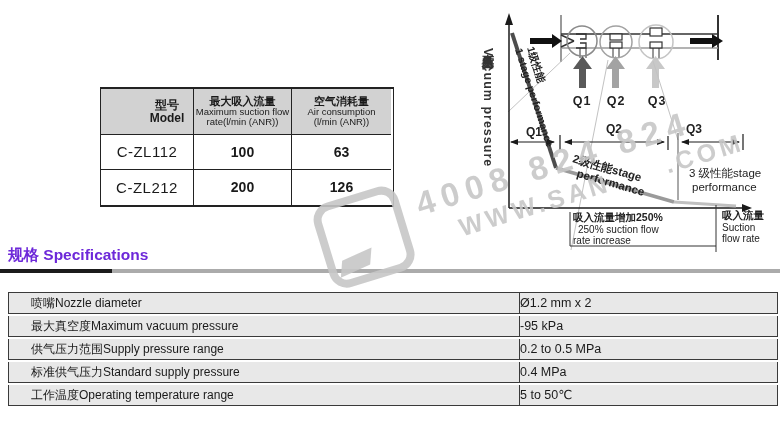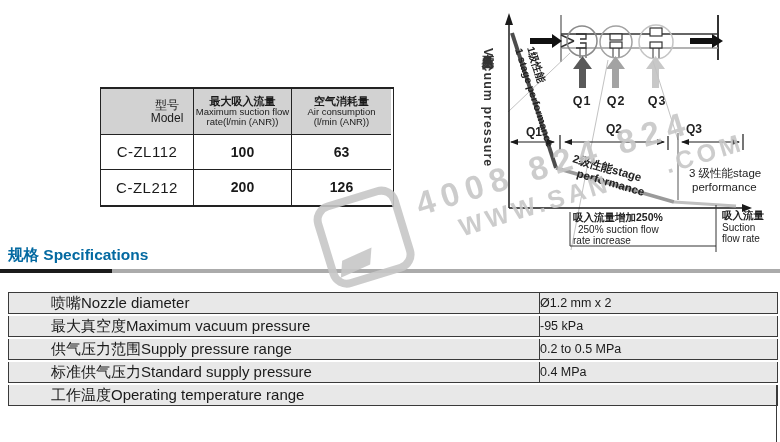--- a/index.html
+++ b/index.html
@@ -21,32 +21,32 @@
   .mt-num{font-size:14px;font-weight:bold;}
 
   
   .y-axis-label{position:absolute;left:479px;top:44px;height:160px;
     writing-mode:vertical-rl;text-orientation:mixed;
     font-size:12.5px;font-weight:600;letter-spacing:1px;color:#333;}
   .diagram-svg{position:absolute;left:470px;top:0;}
   .diagram-svg text{font-family:"Liberation Sans","DejaVu Sans",sans-serif;fill:#222;}
 
   
-  .section-title{position:absolute;left:8px;top:245px;font-size:15.5px;font-weight:bold;color:#0369a1;}
+  .section-title{position:absolute;left:8px;top:245px;font-size:15.5px;font-weight:bold;color:#6d28d9;}
   .section-underline{position:absolute;left:0;top:269px;width:780px;height:4px;
     background:linear-gradient(to right,#1b1b1b 0 112px,#ababab 112px 100%);}
 
   
   .spec-table{position:absolute;left:8px;top:292px;width:770px;border-top:1.2px solid #3a3a3a;}
   .spec-row{display:flex;height:20px;background:#e8e8e8;margin-top:0;
     border-bottom:1.2px solid #3a3a3a;border-left:1px solid #3a3a3a;border-right:1px solid #3a3a3a;
     margin-bottom:2px;}
-  .spec-row:last-child{margin-bottom:8px;flex-direction:column;}
-  .spec-label{flex:0 0 488px;border-right:1px solid #3a3a3a;padding-left:42px;
-    font-size:15px;line-height:20px;white-space:nowrap;overflow:hidden;}
+  .spec-row:last-child{margin-bottom:8px;}
+  .spec-label{flex:0 0 488px;border-right:1px solid #3a3a3a;padding-left:22px;
+    font-size:12px;line-height:20px;white-space:nowrap;overflow:hidden;}
   .spec-value{flex:1;text-align:left;font-size:12.5px;line-height:20px;}
 
   
   .watermark{position:absolute;left:322px;top:206px;display:flex;align-items:center;gap:16px;
     transform:rotate(-17deg);transform-origin:0 50%;color:rgba(199,199,199,.9);
     pointer-events:none;z-index:5;}
   .wm-logo{position:relative;width:72px;height:72px;border:8px solid rgba(199,199,199,.9);
     border-radius:18px;flex:0 0 auto;}
   .wm-logo-mark{position:absolute;left:6px;bottom:6px;width:30px;height:16px;
     background:rgba(199,199,199,.9);transform:skewX(-28deg) rotate(-8deg);}
@@ -56,21 +56,21 @@
     margin-top:4px;margin-left:34px;display:flex;}
   .wm-line2 .gap{display:inline-block;width:58px;}
 </style>
 </head>
 <body>
 
 <div class="page">
 
   <div class="model-table">
     <div class="mt-cell mt-head">
-      <span class="mt-cn" style="font-size:12px;font-weight:400;margin-left:40px;">型号Model</span>
+      <span class="mt-cn" style="font-size:12px;font-weight:700;margin-left:40px;">型号Model</span>
     </div>
     <div class="mt-cell mt-head">
       <span class="mt-cn">最大吸入流量</span>
       <span class="mt-en">Maximum suction flow</span>
       <span class="mt-en">rate(l/min (ANR))</span>
     </div>
     <div class="mt-cell mt-head last-col">
       <span class="mt-cn">空气消耗量</span>
       <span class="mt-en">Air consumption</span>
       <span class="mt-en">(l/min (ANR))</span>

